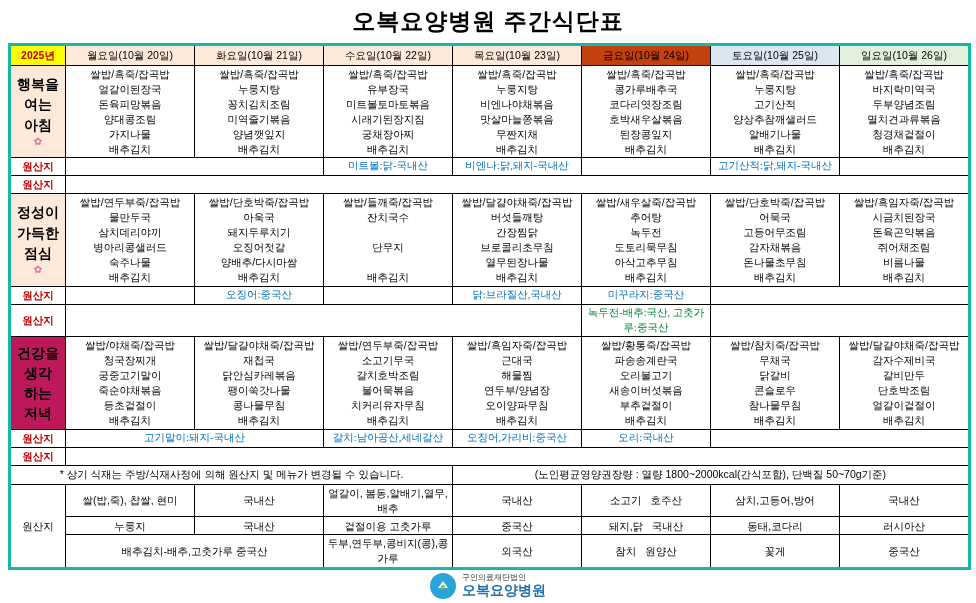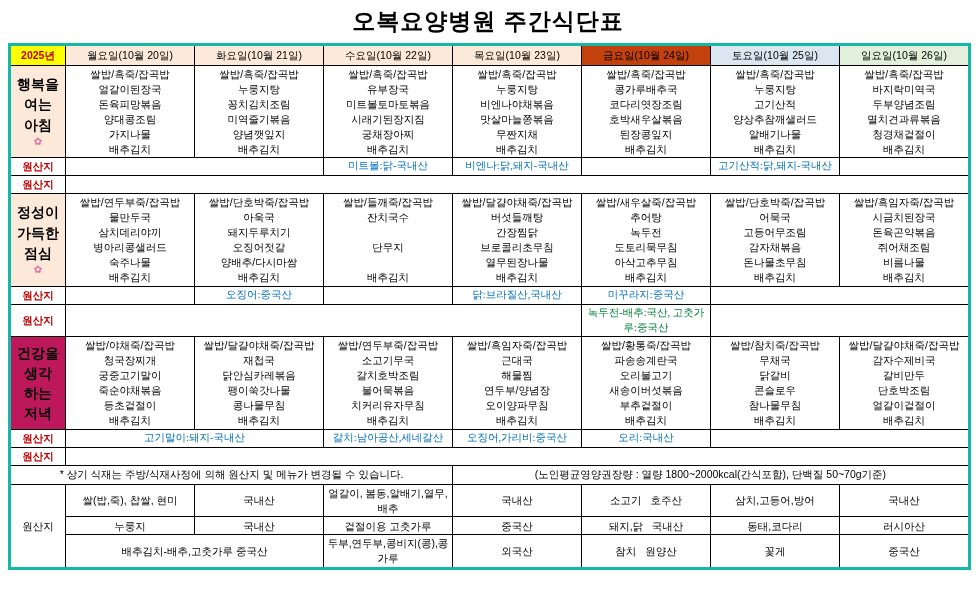--- a/index.html
+++ b/index.html
@@ -359,14 +359,27 @@
       <td colspan="2">배추김치-배추,고춧가루 중국산</td>
       <td>두부,연두부,콩비지(콩),콩가루</td>
       <td>외국산</td>
       <td><span>참치</span> &nbsp; <span>원양산</span></td>
       <td>꽃게</td>
       <td>중국산</td>
     </tr>
   </tbody>
     </table>
 
+  <div class="footer">
+    <div class="logo-badge">
+      <svg width="18" height="18" viewBox="0 0 18 18" aria-hidden="true">
+        <circle cx="9" cy="9" r="8.5" fill="#2aa3d8"></circle>
+        <path d="M4 11 L9 4 L14 11 Z" fill="#ffffff"></path>
+        <circle cx="9" cy="10" r="2.2" fill="#8dc63f"></circle>
+      </svg>
+    </div>
+    <div>
+      <div class="logo-text-sm">구인의료재단법인</div>
+      <div class="logo-text-lg">오복요양병원</div>
+    </div>
+  </div>
 
 </div>
 
 </body></html>

